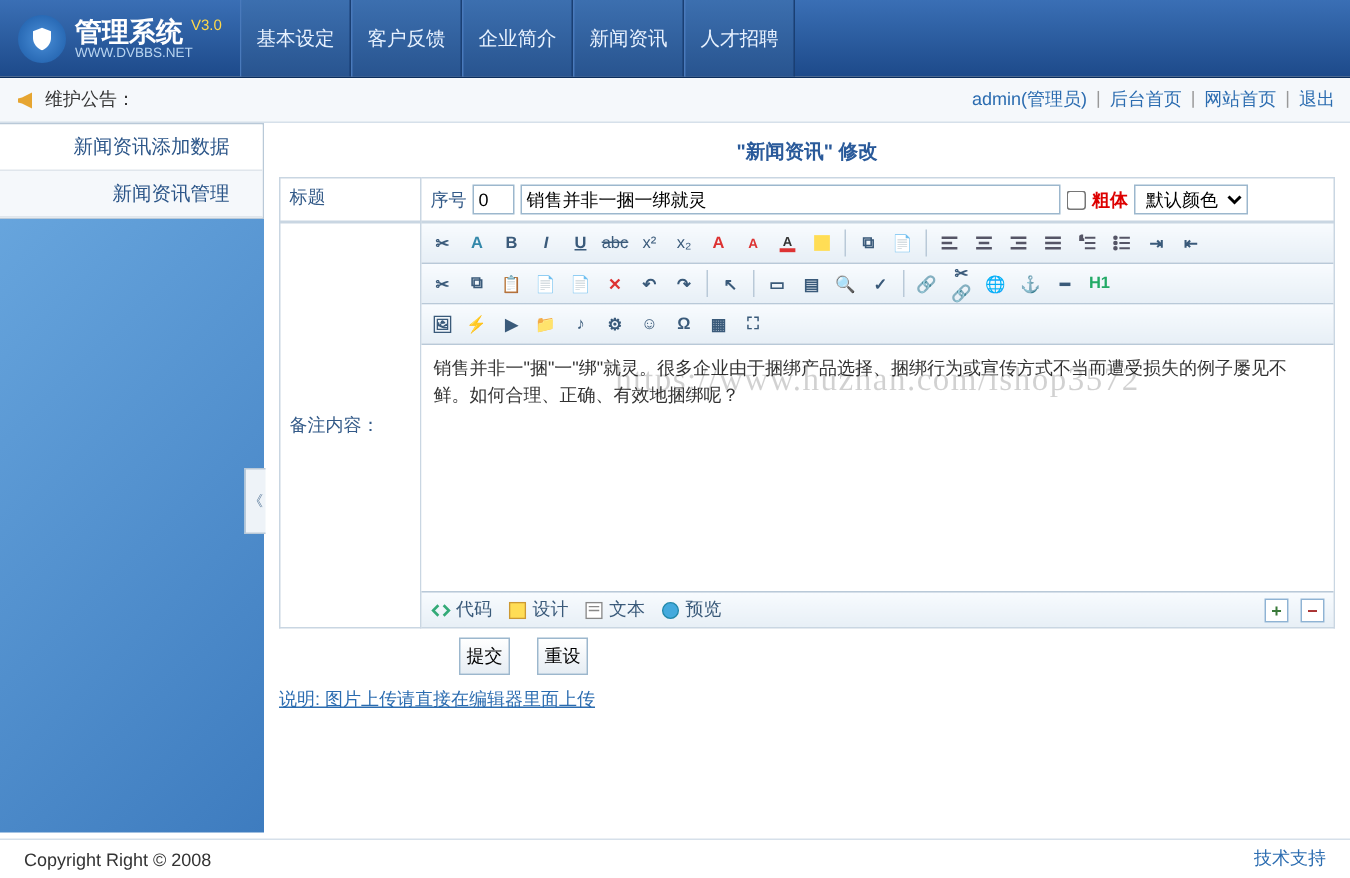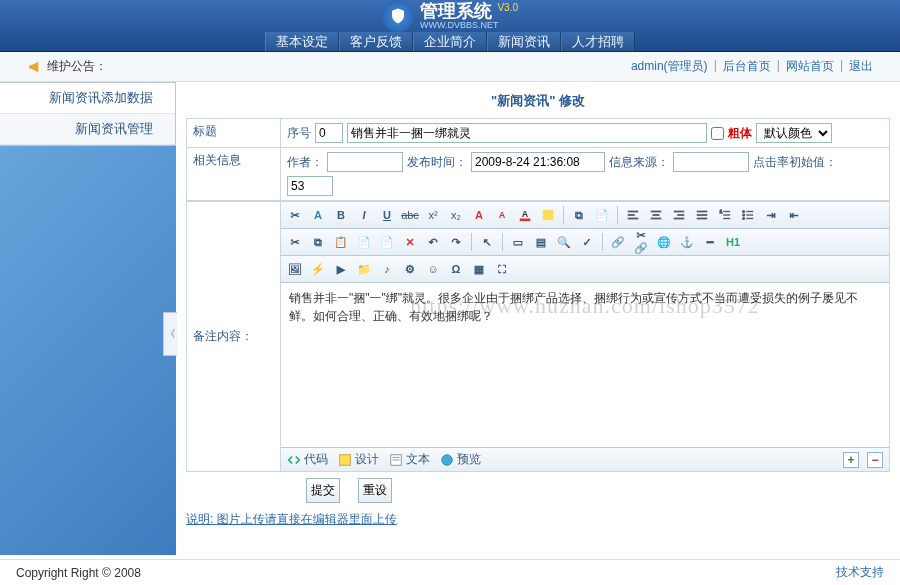--- a/index.html
+++ b/index.html
@@ -1,31 +1,31 @@
 <!DOCTYPE html>
 <html><head>
 <meta charset="utf-8">
 <style>
 * { margin: 0; padding: 0; box-sizing: border-box; }
 body { font-family: "Microsoft YaHei", SimSun, Arial, sans-serif; font-size: 12px; background: #fff; width: 900px; height: 585px; overflow: hidden; position: relative; }
 
 
-.header { height: 52px; background: linear-gradient(#3a6fb5, #1d4a8a); display: flex; align-items: center; border-bottom: 1px solid #0a2d5c; flex-direction: column; }
+.header { height: 52px; background: linear-gradient(#3a6fb5, #1d4a8a); display: flex; align-items: flex-start; border-bottom: 1px solid #0a2d5c; }
 .logo-area { display: flex; align-items: center; padding: 0 12px; height: 100%; color: #fff; }
 .logo-shield { width: 32px; height: 32px; background: radial-gradient(#4a8fd8,#1b5aa6); border-radius: 50%; display: flex; align-items: center; justify-content: center; margin-right: 6px; }
 .logo-shield svg { width: 18px; height: 18px; }
 .logo-text { font-size: 18px; font-weight: bold; line-height: 1; }
 .logo-ver { color: #ffd84a; font-size: 10px; margin-left: 2px; vertical-align: top; }
 .logo-sub { font-size: 9px; color: #b8d4f0; letter-spacing: 0; }
 .top-nav { display: flex; height: 100%; border-left: 1px solid #4a7abb; }
 .top-nav a { color: #e8f2ff; padding: 0 10px; display: flex; align-items: center; border-right: 1px solid #1a3f73; border-left: 1px solid #4a7abb; text-decoration: none; font-size: 13px; background: linear-gradient(#3c6faf,#28548f); }
 .top-nav a:first-child { border-left: none; }
 
 
-.notice-bar { height: 30px; background: #f5f8fb; border-bottom: 1px solid #d6e0ea; display: flex; align-items: center; padding: 0 27px; font-size: 12px; color: #333; }
+.notice-bar { height: 30px; background: #f5f8fb; border-bottom: 1px solid #d6e0ea; display: flex; align-items: center; padding: 0 10px; font-size: 12px; color: #333; }
 .notice-bar .bell { width: 16px; height: 16px; margin-right: 4px; }
 .notice-right { margin-left: auto; display: flex; gap: 6px; color: #aaa; }
 .notice-right a { color: #2b6cb0; text-decoration: none; }
 .notice-right .sep { color: #999; }
 
 
 .layout { display: flex; height: 473px; }
 .sidebar { width: 176px; background: linear-gradient(135deg,#6ba9e0,#3e7cbf); position: relative; }
 .side-menu { background: #fff; border: 1px solid #b9c9d8; border-left: none; }
 .side-menu a { display: block; text-align: right; padding: 6px 22px 6px 24px; color: #2b5588; text-decoration: none; border-bottom: 1px solid #e0e6ec; font-size: 13px; background: #fff; }
@@ -138,37 +138,20 @@
           <div class="row-inner">
             <span class="lbl">序号</span>
             <input type="text" class="inp-seq" value="0" style="">
             <input type="text" class="inp-title" value="销售并非一捆一绑就灵" style="">
             <input type="checkbox" style="">
             <a href="#" class="bold-red">粗体</a>
             <select class="font-sel"><option>默认颜色</option></select>
           </div>
         </td>
       </tr>
-      <tr>
-        <td class="label">相关信息</td>
-        <td>
-          <div class="row-inner">
-            <span class="lbl">作者：</span>
-            <input type="text" class="inp-author" value="" style="">
-            <span class="lbl">发布时间：</span>
-            <input type="text" class="inp-date" value="2009-8-24 21:36:08" style="">
-            <span class="lbl">信息来源：</span>
-            <input type="text" class="inp-source" value="" style="">
-            <span class="lbl">点击率初始值：</span>
-          </div>
-          <div class="row-inner" style="margin-top:4px;">
-            <input type="text" class="inp-hits" value="53" style="">
-          </div>
-        </td>
-      </tr>
     </tbody>
       </table>
 
     <table class="form-table" style="border-top:none;">
       <tbody>
           <tr>
         <td class="label" style="vertical-align:middle;">备注内容：</td>
         <td style="padding:0;">
 
           <div class="editor-toolbar">

